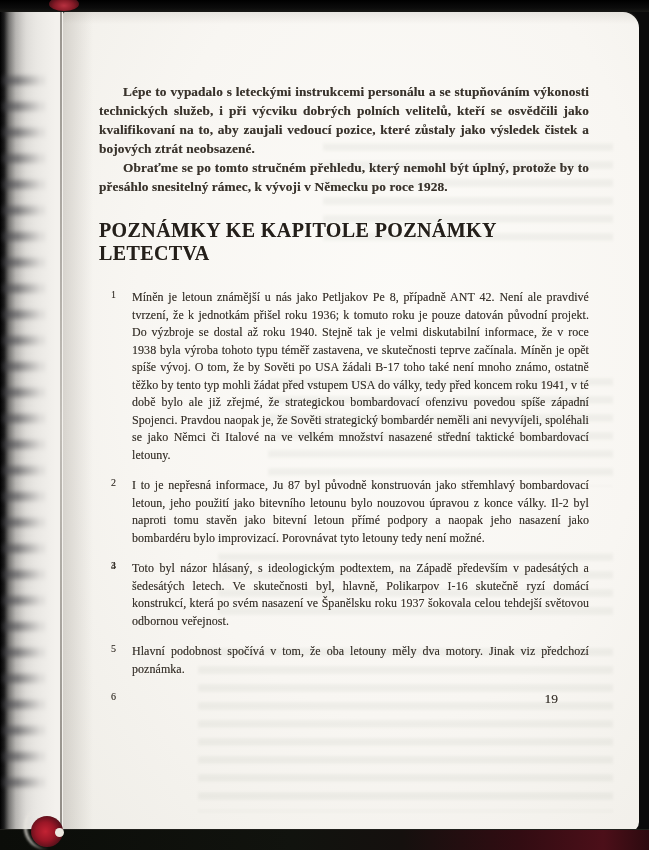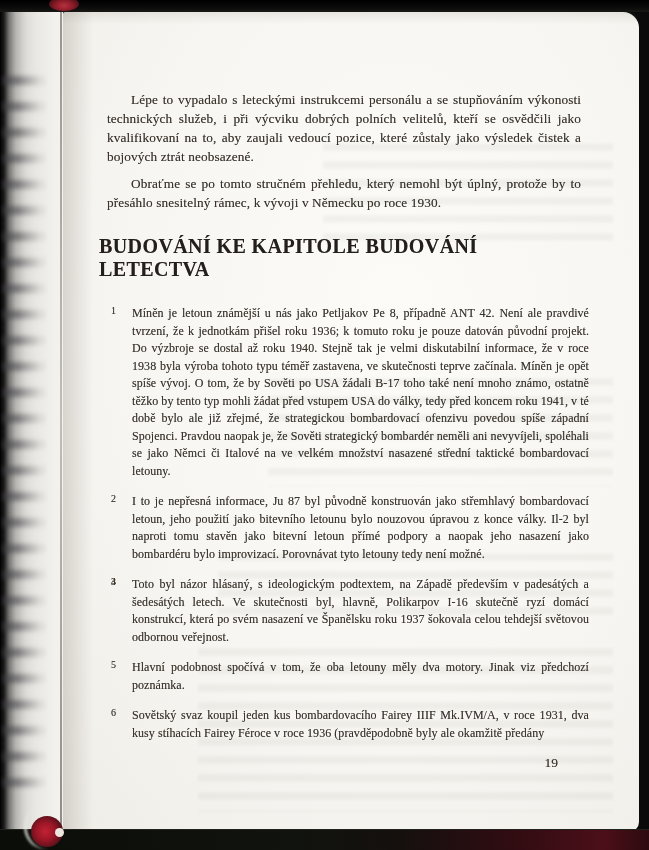--- a/index.html
+++ b/index.html
@@ -89,22 +89,22 @@
   .bleed.b2{left:205px;top:360px;width:345px;height:115px;}
   .bleed.b3{left:155px;top:535px;width:395px;height:75px;}
   .bleed.b4{left:135px;top:630px;width:415px;height:170px;}
   
   .content{
     position:absolute;left:36px;top:70px;width:490px;
     color:#39332c;
     text-shadow:0 0 0.5px rgba(57,51,44,0.5);
   }
   p.bodytext{
-    margin:8px;font-size:13.3px;line-height:19px;text-align:justify;
-    text-indent:24px;letter-spacing:0.1px;
+    margin:0;font-size:13.3px;line-height:19px;text-align:justify;
+    text-indent:24px;letter-spacing:0.1px;font-weight:bold;
   }
   h1.heading{
     margin:23px 0 0 0;font-size:20px;font-weight:bold;letter-spacing:0.4px;
     color:#241f1a;
   }
   .footnotes{margin-top:24px;}
   .footnote{
     position:relative;padding-left:33px;margin-bottom:13px;
     font-size:12px;line-height:17.5px;text-align:justify;letter-spacing:0.05px;
   }
@@ -138,23 +138,23 @@
   <div class="gutter-shade"></div>
   <div class="top-shade"></div>
 
   <div class="bleed b1"></div>
   <div class="bleed b2"></div>
   <div class="bleed b3"></div>
   <div class="bleed b4"></div>
 
   <div class="content">
     <p class="bodytext">Lépe to vypadalo s leteckými instrukcemi personálu a se stupňováním výkonosti technických služeb, i při výcviku dobrých polních velitelů, kteří se osvědčili jako kvalifikovaní na to, aby zaujali vedoucí pozice, které zůstaly jako výsledek čistek a bojových ztrát neobsazené.</p>
-    <p class="bodytext">Obraťme se po tomto stručném přehledu, který nemohl být úplný, protože by to přesáhlo snesitelný rámec, k vývoji v Německu po roce 1930.</p>
+    <p class="bodytext">Obraťme se po tomto stručném přehledu, který nemohl být úplný, protože by to přesáhlo snesitelný rámec, k vývoji v Německu po roce 1928.</p>
 
-    <h1 class="heading">BUDOVÁNÍ KE KAPITOLE BUDOVÁNÍ LETECTVA</h1>
+    <h1 class="heading">POZNÁMKY KE KAPITOLE POZNÁMKY LETECTVA</h1>
 
     <div class="footnotes">
       <div class="footnote">
         <span class="fn-num">1</span>
         <span class="fn-text">Míněn je letoun známější u nás jako Petljakov Pe 8, případně ANT 42. Není ale pravdivé tvrzení, že k jednotkám přišel roku 1936; k tomuto roku je pouze datován původní projekt. Do výzbroje se dostal až roku 1940. Stejně tak je velmi diskutabilní informace, že v roce 1938 byla výroba tohoto typu téměř zastavena, ve skutečnosti teprve začínala. Míněn je opět spíše vývoj. O tom, že by Sověti po USA žádali B-17 toho také není mnoho známo, ostatně těžko by tento typ mohli žádat před vstupem USA do války, tedy před koncem roku 1941, v té době bylo ale již zřejmé, že strategickou bombardovací ofenzivu povedou spíše západní Spojenci. Pravdou naopak je, že Sověti strategický bombardér neměli ani nevyvíjeli, spoléhali se jako Němci či Italové na ve velkém množství nasazené střední taktické bombardovací letouny.</span>
       </div>
       <div class="footnote">
         <span class="fn-num">2</span>
         <span class="fn-text">I to je nepřesná informace, Ju 87 byl původně konstruován jako střemhlavý bombardovací letoun, jeho použití jako bitevního letounu bylo nouzovou úpravou z konce války. Il-2 byl naproti tomu stavěn jako bitevní letoun přímé podpory a naopak jeho nasazení jako bombardéru bylo improvizací. Porovnávat tyto letouny tedy není možné.</span>
       </div>
@@ -164,19 +164,18 @@
       <div class="footnote">
         <span class="fn-num">4</span>
         <span class="fn-text">Toto byl názor hlásaný, s ideologickým podtextem, na Západě především v padesátých a šedesátých letech. Ve skutečnosti byl, hlavně, Polikarpov I-16 skutečně ryzí domácí konstrukcí, která po svém nasazení ve Španělsku roku 1937 šokovala celou tehdejší světovou odbornou veřejnost.</span>
       </div>
       <div class="footnote">
         <span class="fn-num">5</span>
         <span class="fn-text">Hlavní podobnost spočívá v tom, že oba letouny měly dva motory. Jinak viz předchozí poznámka.</span>
       </div>
       <div class="footnote">
         <span class="fn-num">6</span>
-        <span class="fn-text">Sovětský svaz koupil jeden kus bombardovacího Fairey IIIF Mk.IVM/A, v roce 1931, dva kusy stíhacích Fairey Féroce v roce 1936 (pravděpodobně byly ale okamžitě předány</span>
       </div>
     </div>
 
     <div class="page-number">19</div>
   </div>
 </div>
 
 </body></html>

